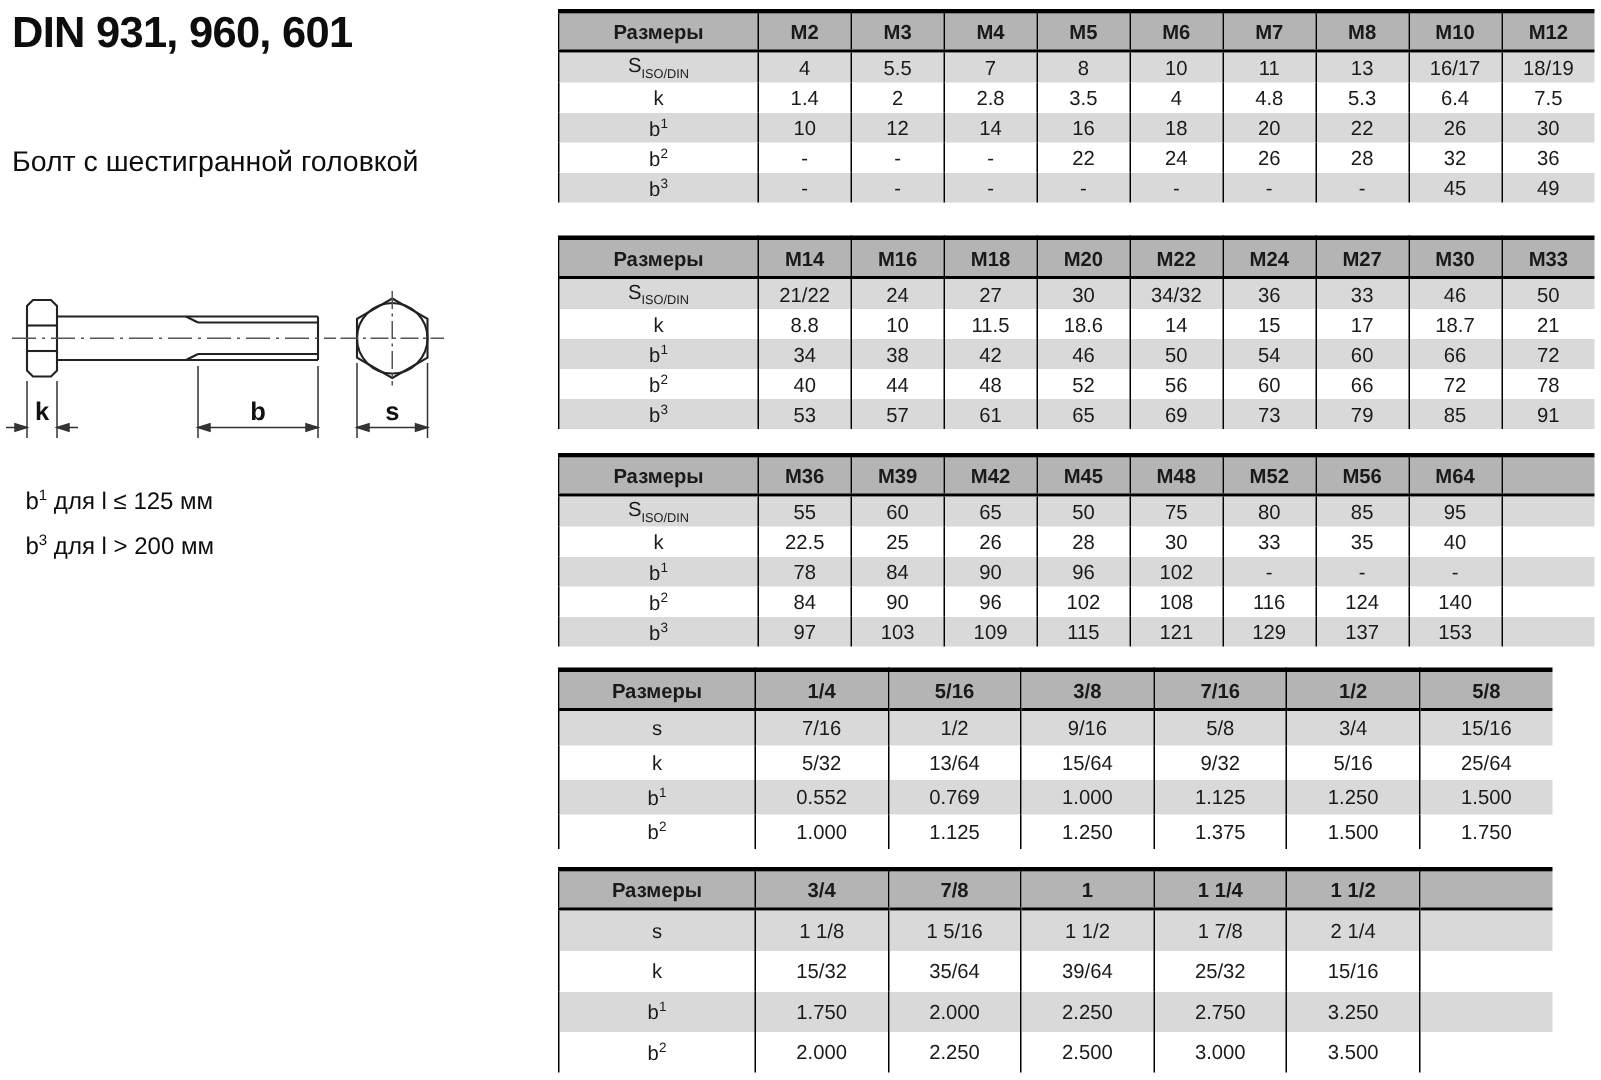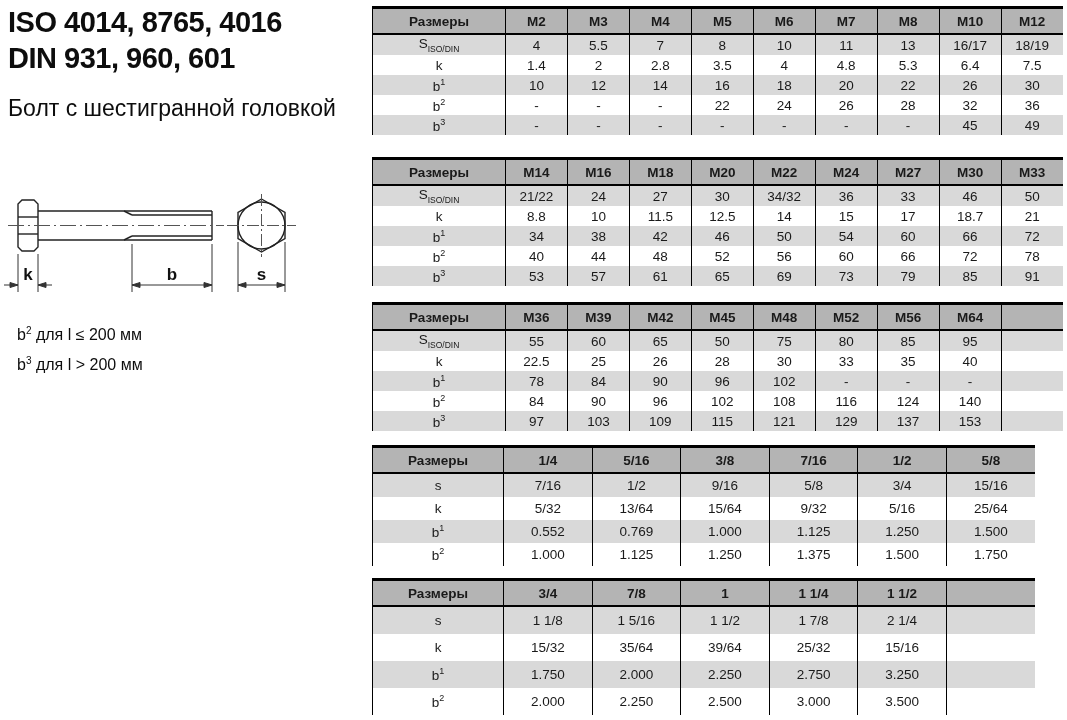--- a/index.html
+++ b/index.html
@@ -4,21 +4,21 @@
 <style>
   html,body{margin:0;padding:0;}
   body{
     width:1067px;height:720px;position:relative;background:#fff;
     font-family:"Liberation Sans","DejaVu Sans",sans-serif;color:#111;
     overflow:hidden;
   }
   .title-block{position:absolute;left:8px;top:4px;}
   .title-line{font-size:29px;font-weight:bold;line-height:36px;letter-spacing:-0.5px;color:#0d0d0d;}
   .subtitle-block{position:absolute;left:8px;top:94px;}
-  .subtitle-line{font-size:23px;line-height:29px;color:#0d0d0d;}
+  .subtitle-line{font-size:19px;line-height:29px;color:#0d0d0d;}
   .drawing{position:absolute;left:0;top:188px;}
   .footnotes{position:absolute;left:17px;top:318px;font-size:16px;line-height:26px;color:#0d0d0d;}
   .footnotes sup{font-size:10px;}
 
   table{
     position:absolute;border-collapse:collapse;table-layout:fixed;
     border-top:3px solid var(--border,#000);
     font-size:13px;color:#1a1a1a;padding-left:22px;
   }
   th,td{
@@ -49,21 +49,20 @@
   .tbl-i1 tbody th,.tbl-i1 td{height:23px;}
   .tbl-i2 tbody th,.tbl-i2 td{height:27px;}
 
   svg text{font-family:"Liberation Sans","DejaVu Sans",sans-serif;}
   .dim-label{font-size:17px;font-weight:bold;fill:#111;}
 </style>
 </head>
 <body>
 
 <div class="title-block">
-  <div class="title-line">ISO 4014, 8765, 4016</div>
   <div class="title-line">DIN 931, 960, 601</div>
 </div>
 <div class="subtitle-block">
   <div class="subtitle-line">Болт с шестигранной головкой</div>
 </div>
 
 <svg class="drawing" width="330" height="122" viewBox="0 0 330 122">
   <g stroke="#222" stroke-width="1.4" fill="none">
 
     <polygon points="22,12 34,12 38,16 38,59 34,63 22,63 18,59 18,16"></polygon>
@@ -117,21 +116,21 @@
     <line x1="238" y1="54" x2="238" y2="104"></line>
     <line x1="285" y1="54" x2="285" y2="104"></line>
     <line x1="238" y1="97" x2="285" y2="97"></line>
     <polygon points="238,97 246,94.5 246,99.5"></polygon>
     <polygon points="285,97 277,94.5 277,99.5"></polygon>
   </g>
   <text class="dim-label" x="261.5" y="92" text-anchor="middle">s</text>
 </svg>
 
 <div class="footnotes">
-    <div>b<sup>2</sup> для l ≤ 200 мм</div>
+    <div>b<sup>1</sup> для l ≤ 125 мм</div>
     <div>b<sup>3</sup> для l &gt; 200 мм</div>
   </div>
 
 <div id="tables-container">
     <table class="tbl-m1">
       <colgroup>
         <col style="width: 133px;">
         <col>
         <col>
         <col>
@@ -257,21 +256,21 @@
           <td>36</td>
           <td>33</td>
           <td>46</td>
           <td>50</td>
         </tr>
         <tr>
           <th>k</th>
           <td>8.8</td>
           <td>10</td>
           <td>11.5</td>
-          <td>12.5</td>
+          <td>18.6</td>
           <td>14</td>
           <td>15</td>
           <td>17</td>
           <td>18.7</td>
           <td>21</td>
         </tr>
         <tr>
           <th>b<sup>1</sup></th>
           <td>34</td>
           <td>38</td>

